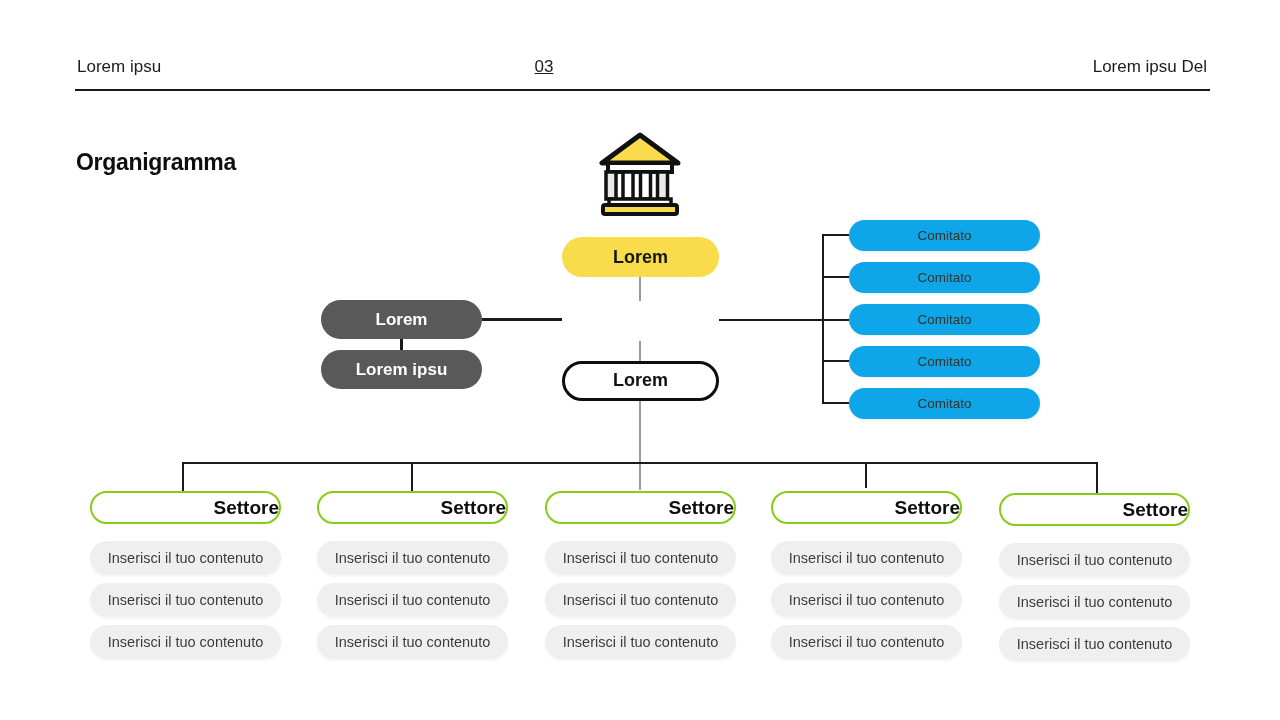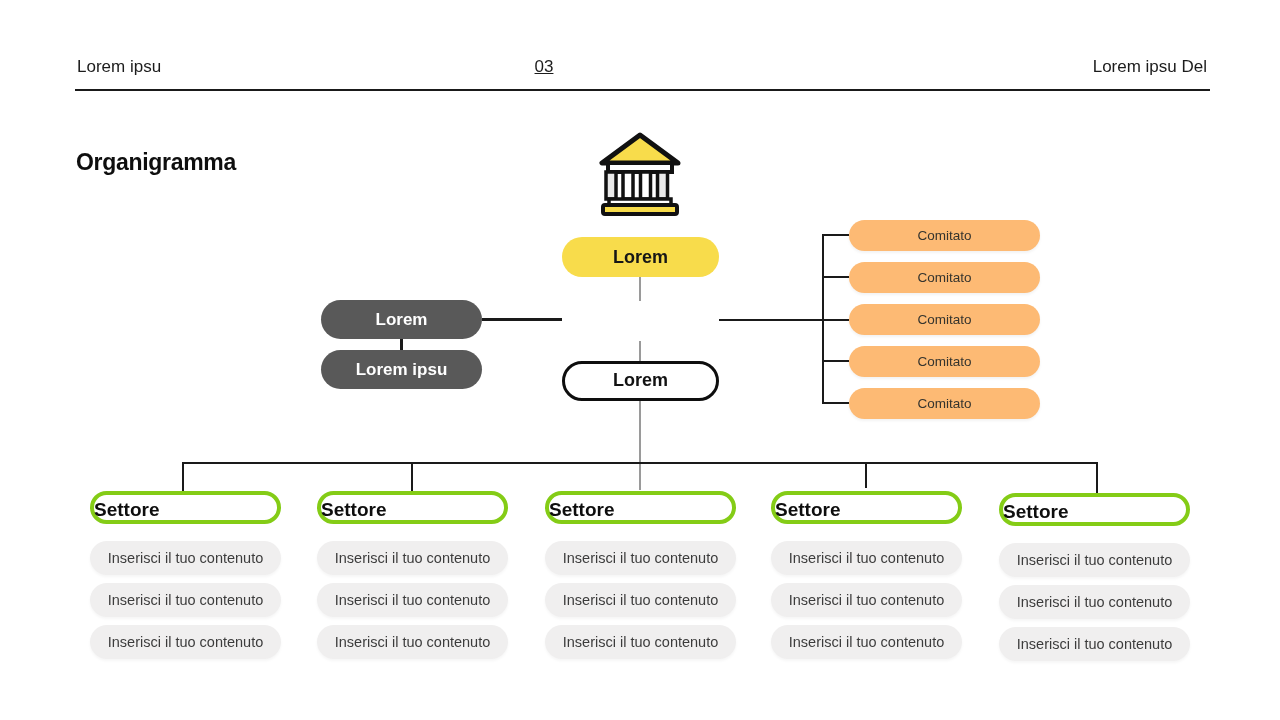--- a/index.html
+++ b/index.html
@@ -29,34 +29,34 @@
   .node-director{top:301px;background:#0e0e0e;color:#ffffff;}
   .node-deputy{top:361px;background:#ffffff;border:3px solid #0e0e0e;color:#121212;line-height:33px;}
 
   
   .node-gray{left:321px;width:161px;height:39px;line-height:39px;background:#595959;
     color:#ffffff;font-weight:700;font-size:17px;}
   .node-staff-1{top:300px;}
   .node-staff-2{top:350px;}
 
   
-  .committee{left:849px;width:191px;height:31px;line-height:31px;background:#fdba74;
+  .committee{left:849px;width:191px;height:31px;line-height:31px;background:#0ea5e9;
     color:#35342e;font-size:13.5px;box-shadow:0 2px 3px rgba(0,0,0,0.05);}
 
   
   .line{position:absolute;background:#1a1a1a;}
   .line-gray{position:absolute;background:#9a9a9a;}
 
   
   .sectors{position:absolute;left:0;top:491px;width:1280px;}
   .sector-col{position:absolute;width:191px;top:0;}
   .sector-col:nth-child(5){top:2px;}
-  .settore{position:relative;width:191px;height:33px;line-height:29px;border:4px solid #84cc16;
+  .settore{position:relative;width:191px;height:33px;line-height:29px;border:2px solid #84cc16;
     border-radius:999px;background:#fff;font-weight:700;font-size:19px;color:#0e0e0e;
-    text-align:left;box-sizing:border-box;}
+    text-align:right;box-sizing:border-box;}
   .content-item{position:relative;width:191px;height:34px;line-height:34px;border-radius:999px;
     background:#F0EFEF;color:#3c3c3c;font-size:14.5px;text-align:center;margin-top:8px;
     box-shadow:0 2px 3px rgba(0,0,0,0.04);}
   .content-item.first{margin-top:17px;}
 
   .bank-icon{position:absolute;left:597px;top:130px;}
 </style>
 </head>
 <body>
 

